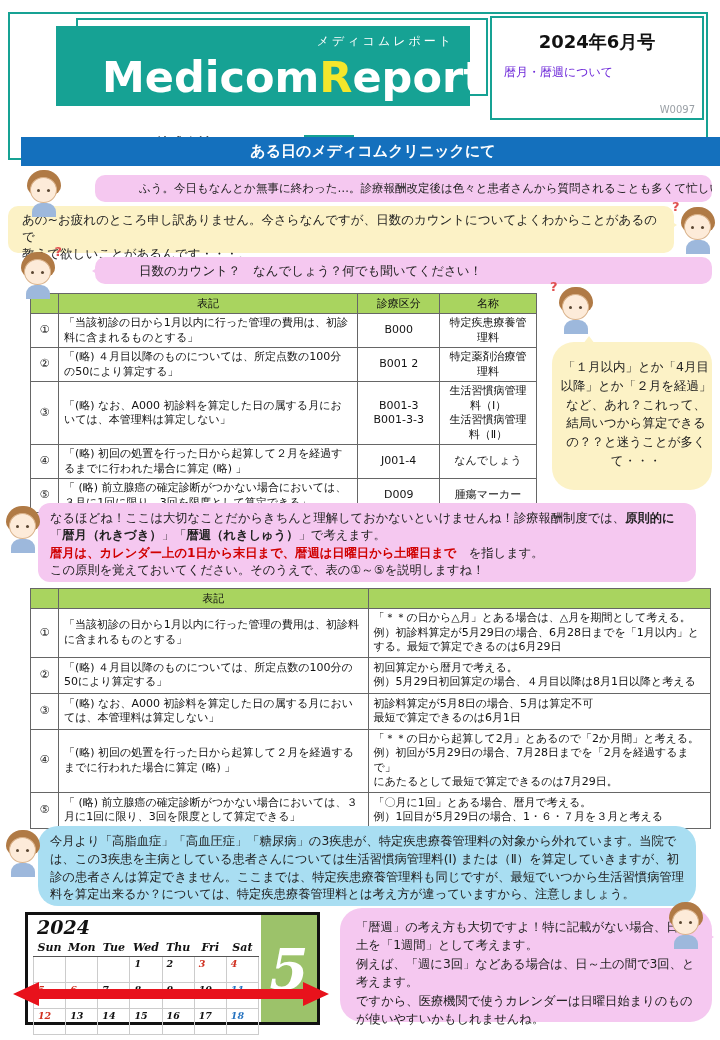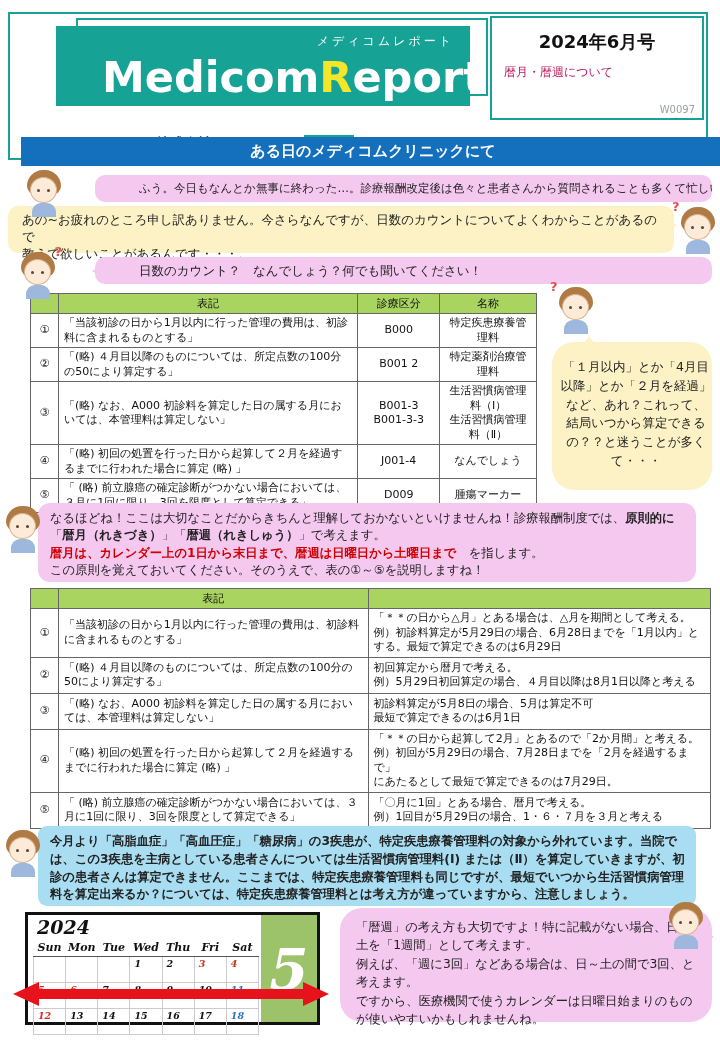--- a/index.html
+++ b/index.html
@@ -15,21 +15,21 @@
   .brand-small{position:absolute;top:7px;right:16px;color:#fff;font-size:12px;letter-spacing:3px;}
   .brand-main{position:absolute;bottom:4px;left:46px;color:#fff;font-size:43px;font-weight:bold;letter-spacing:0;}
   .brand-main .r{color:#f4e62b;}
   .company{position:absolute;left:46px;bottom:5px;font-weight:bold;font-size:14px;color:#111;}
   .url-badge{position:absolute;left:294px;bottom:8px;background:#16a294;color:#fff;
              font-size:11px;font-weight:bold;padding:1px 13px;}
   .url-text{position:absolute;left:352px;bottom:5px;font-weight:bold;font-size:14px;color:#111;}
   .issue-box{position:absolute;left:480px;top:2px;width:214px;height:104px;
              border:2px solid #16a294;background:#fff;box-sizing:border-box;}
   .issue-title{margin:12px 0 0 0;text-align:center;font-size:18px;font-weight:bold;color:#111;}
-  .issue-topic{margin:10px 0 0 12px;font-size:12px;color:#be185d;}
+  .issue-topic{margin:10px 0 0 12px;font-size:12px;color:#6d28d9;}
   .doc-code{position:absolute;right:7px;bottom:3px;color:#9aa0a6;font-size:10px;}
 
   
   .banner{position:absolute;left:8px;top:137px;width:704px;height:29px;background:#1470bd;
           color:#fff;font-weight:bold;font-size:15px;text-align:center;line-height:29px;margin-left:13px;}
 
   
   .avatar{position:absolute;width:40px;height:48px;z-index:6;}
   .avatar .hair{position:absolute;left:3px;top:0;width:34px;height:25px;background:#b07a45;
                 border-radius:16px 16px 9px 9px;}
@@ -79,22 +79,22 @@
 
   
   .explain1{left:38px;top:503px;width:658px;height:79px;border-radius:12px;
             padding:7px 21px 0 12px;font-size:12.3px;line-height:1.42;}
   .explain1::before{content:"";position:absolute;left:-10px;top:14px;
                     border:7px solid transparent;border-right:11px solid #f5c8f0;}
   .explain1 .bold{font-weight:bold;}
   .explain1 .red{color:#d00000;font-weight:bold;}
 
   
-  .note-blue{left:38px;top:826px;width:658px;height:80px;border-radius:9px;
-             padding:7px 10px 0 12px;font-size:12.3px;line-height:1.45;font-weight:bold;}
+  .note-blue{left:38px;top:826px;width:658px;height:80px;border-radius:20px;
+             padding:7px 10px 0 12px;font-size:12.3px;line-height:1.45;}
   .note-blue::before{content:"";position:absolute;left:-10px;top:14px;
                      border:7px solid transparent;border-right:11px solid #a9def2;}
 
   
   .calendar{position:absolute;left:25px;top:912px;width:295px;height:113px;background:#fff;
             border:3px solid #111;box-sizing:border-box;
             font-family:"DejaVu Serif","Liberation Serif",serif;font-style:italic;font-weight:bold;}
   .cal-year{position:absolute;left:9px;top:1px;font-size:19px;color:#111;}
   .cal-grid{position:absolute;left:5px;top:26px;width:226px;border-collapse:collapse;}
   .cal-grid th{font-size:11px;color:#111;border-bottom:1.5px solid #555;padding:0 0 2px 0;

